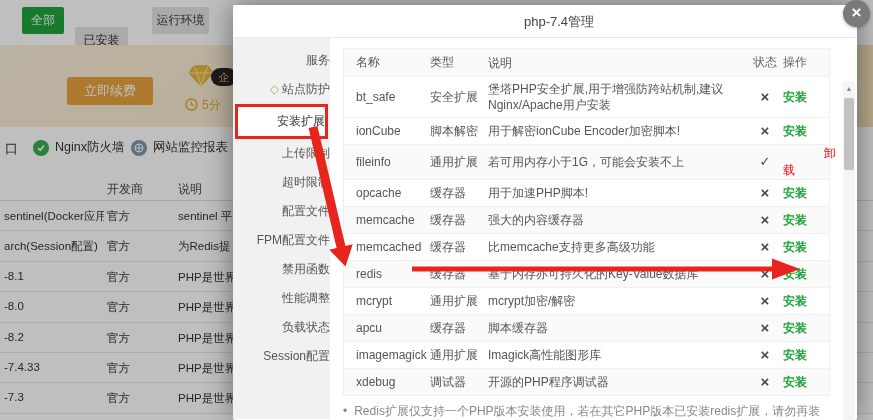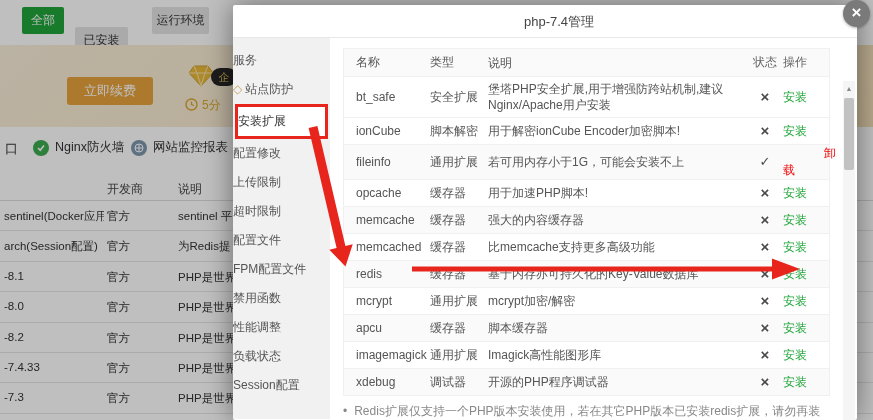--- a/index.html
+++ b/index.html
@@ -44,37 +44,37 @@
 
   .dim-overlay { position:absolute; inset:0; background:rgba(0,0,0,0.25); z-index:5; }
 
   
   .modal { position:absolute; left:233px; top:5px; width:624px; height:415px; background:#fff; z-index:10;
            border-radius:2px; box-shadow:0 0 28px rgba(0,0,0,0.45); }
   .m-title { height:33px; line-height:33px; padding-left:28px; font-size:13px; color:#444;
              border-bottom:1px solid #e8e8e8;text-align:center; }
   .m-body { position:relative; display:flex; height:381px; }
   .m-sidebar { width:97px; background:#f1f1f1; padding-top:8px; flex:0 0 97px; }
-  .side-item { height:29px; line-height:29px; font-size:12px; color:#555; text-align:left; cursor:pointer; white-space:nowrap; }
+  .side-item { height:29px; line-height:29px; font-size:12px; color:#555; text-align:right; cursor:pointer; white-space:nowrap; }
   .side-item .gem-ico { color:#c9a86a; font-size:12px; margin-right:3px; }
   .side-item.active { background:#fff; border:3px solid var(--annot); height:35px; line-height:29px; margin:0 2px; color:#333; }
   .m-content { position:relative; flex:1; padding:10px 0 0 13px; }
   .ext-table { width:487px; border:1px solid #f0f0f0; font-size:12px; }
   .t-row { display:flex; align-items:center; min-height:27px; border-top:1px solid #f0f0f0; background:#fff; }
   .t-row.alt { background:#fafafa; }
   .t-head { display:flex; align-items:center; height:27px; background:#fafafa; color:#666; border-top:none; }
   .c-name { width:86px; padding-left:12px; color:#555; }
   .c-type { width:58px; color:#555; }
   .c-desc { flex:1; padding:4px 6px 4px 0; line-height:16px; color:#555; }
   .c-status { width:36px; text-align:center; }
   .c-action { width:46px; }
   .st-cross { font-weight:bold; font-size:15px; color:#4a4a4a; line-height:1; }
   .st-check { font-weight:bold; font-size:13px; color:#4a4a4a; line-height:1; }
   .act-link { text-decoration:none; font-size:12px; cursor:pointer; }
-  .act-install { color:var(--green); }
+  .act-install { color:var(--green);font-weight:bold; }
   .act-uninstall { color:var(--red);margin-left:41px; }
   .m-note { margin-top:7px; font-size:12px; color:#888; width:500px; }
   .m-note .bullet { margin-right:7px; color:#888; }
 
   .m-scrollbar { position:absolute; right:2px; top:43px; width:12px; height:356px; background:#f5f5f5; z-index:11; }
   .sb-up, .sb-down { position:absolute; left:0; width:12px; height:12px; text-align:center; font-size:7px;
                      color:#888; line-height:12px; cursor:pointer; }
   .sb-up { top:2px; }
   .sb-thumb { position:absolute; left:1px; top:17px; width:10px; height:72px; background:#c2c2c2; border-radius:2px; cursor:pointer; }
 
@@ -186,21 +186,20 @@
 
   <div class="dim-overlay"></div>
 
   <div class="modal">
     <div class="m-title">php-7.4管理</div>
     <div class="m-body">
       <div class="m-sidebar" id="m-sidebar">
           <div class="side-item"><span>服务</span></div>
           <div class="side-item"><span class="gem-ico">◇</span><span>站点防护</span></div>
           <div class="side-item active"><span>安装扩展</span></div>
-          <div class="side-item"><span>配置修改</span></div>
           <div class="side-item"><span>上传限制</span></div>
           <div class="side-item"><span>超时限制</span></div>
           <div class="side-item"><span>配置文件</span></div>
           <div class="side-item"><span>FPM配置文件</span></div>
           <div class="side-item"><span>禁用函数</span></div>
           <div class="side-item"><span>性能调整</span></div>
           <div class="side-item"><span>负载状态</span></div>
           <div class="side-item"><span>Session配置</span></div>
         </div>
       <div class="m-content">

